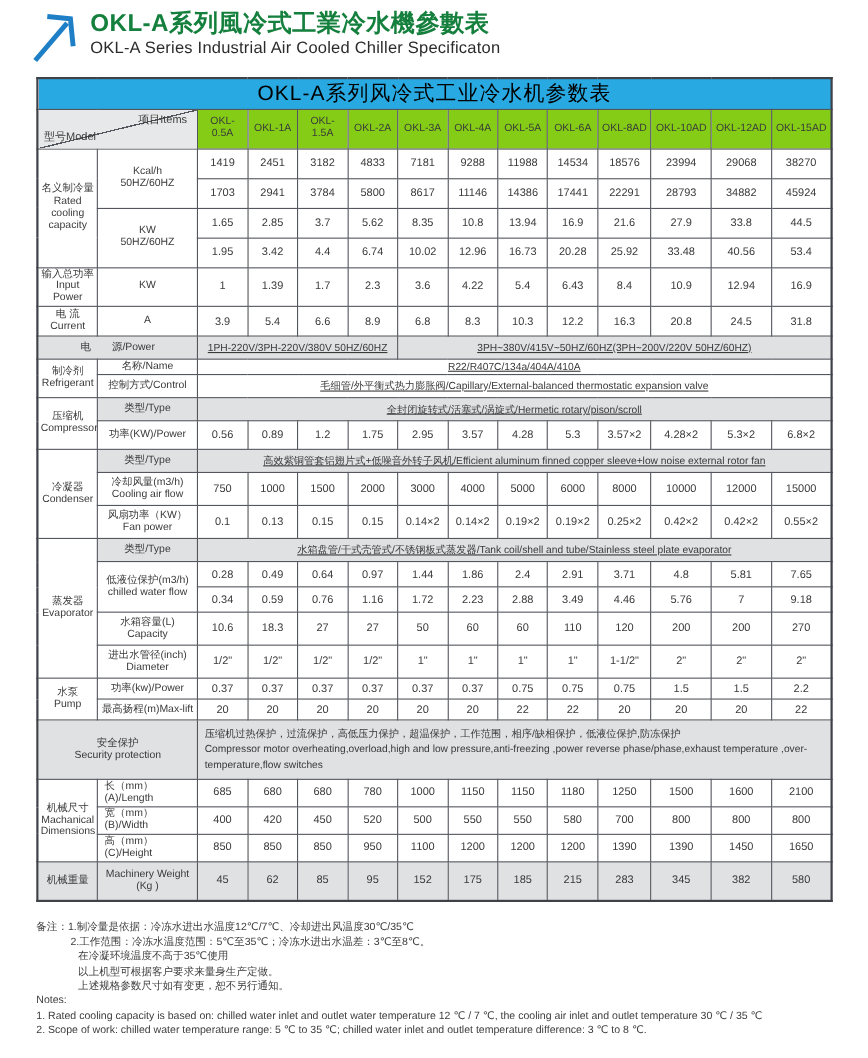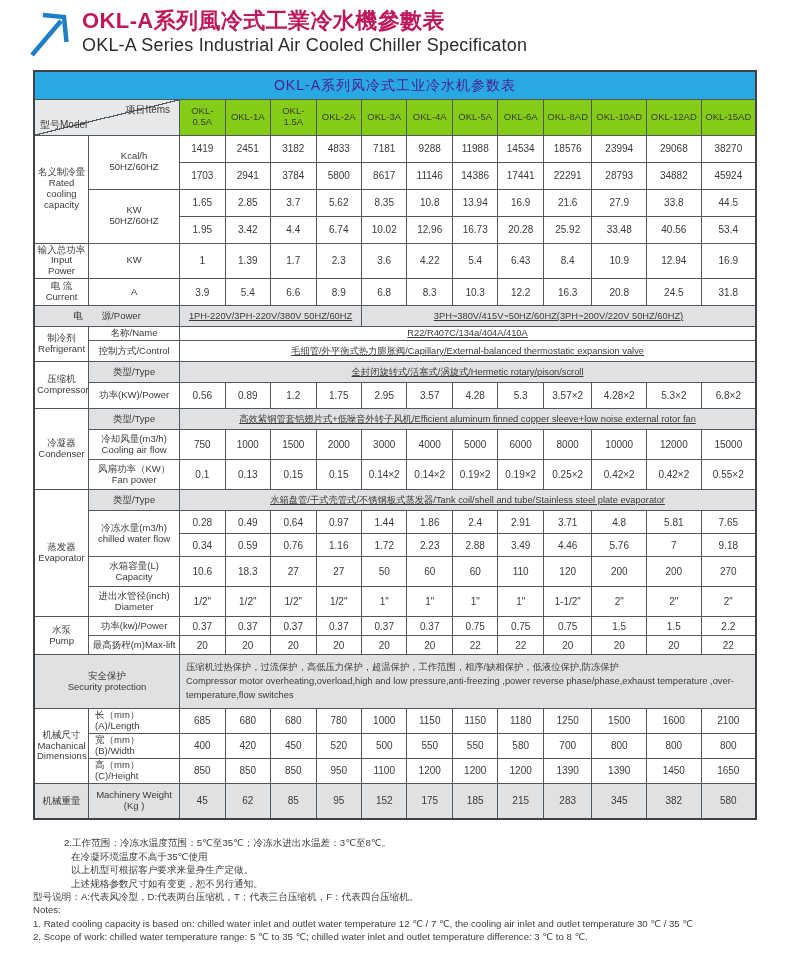--- a/index.html
+++ b/index.html
@@ -5,34 +5,34 @@
   html,body{margin:0;padding:0;background:#ffffff;}
   body{
     width:789px;height:962px;
     font-family:"Liberation Sans","DejaVu Sans",sans-serif;
     color:#3a3a3a;
     -webkit-font-smoothing:antialiased;
   }
   
   .header{display:flex;align-items:flex-start;padding:8px 0 0 28px;}
   .logo{width:46px;height:50px;margin-right:8px;flex:0 0 auto;}
-  .titles h1{margin:0;font-size:22px;font-weight:600;color:#be185d;letter-spacing:.4px;line-height:1.15;}
-  .titles h2{margin:2px 0 0 0;font-size:18px;font-weight:400;color:#2b2b2b;letter-spacing:.2px;}
+  .titles h1{margin:0;font-size:22px;font-weight:600;color:#15803d;letter-spacing:.4px;line-height:1.15;}
+  .titles h2{margin:2px 0 0 0;font-size:15px;font-weight:400;color:#2b2b2b;letter-spacing:.2px;}
   
   .table-wrap{margin:12px 0 0 33px;width:724px;}
   table{border-collapse:collapse;table-layout:fixed;width:724px;border:2px solid #3f4148;}
   th,td{
     border:1px solid #54565e;
     text-align:center;vertical-align:middle;
     padding:1px 2px;font-size:10px;font-weight:400;
     white-space:pre-line;overflow:hidden;line-height:1.15;
   }
   th.banner{
-    background:#29A9E1;color:#4c1d95;
-    font-size:14px;height:25px;letter-spacing:1px;font-weight:400;
+    background:#29A9E1;color:#000000;
+    font-size:19px;height:25px;letter-spacing:1px;font-weight:400;
   }
   thead th.model{background:#84cc16;height:26px;font-size:9.5px;}
   th.corner{background:#E7E8E9;position:relative;padding:0;}
   th.corner::before{
     content:"";position:absolute;inset:0;
     background:linear-gradient(to bottom right,
       transparent calc(50% - .6px),
       #54565e calc(50% - .6px),
       #54565e calc(50% + .6px),
       transparent calc(50% + .6px));
@@ -281,21 +281,21 @@
           <td class="v">0.42×2</td>
           <td class="v">0.55×2</td>
         </tr>
         <tr style="height: 21px;">
           <td rowspan="5" class="g">蒸发器
 Evaporator</td>
           <td class="i gray">类型/Type</td>
           <td colspan="12" class="s gray">水箱盘管/干式壳管式/不锈钢板式蒸发器/Tank coil/shell and tube/Stainless steel plate evaporator</td>
         </tr>
         <tr style="height: 23px;">
-          <td rowspan="2" class="i">冷冻水量(m3/h)
+          <td rowspan="2" class="i">低液位保护(m3/h)
 chilled water flow</td>
           <td class="v">0.28</td>
           <td class="v">0.49</td>
           <td class="v">0.64</td>
           <td class="v">0.97</td>
           <td class="v">1.44</td>
           <td class="v">1.86</td>
           <td class="v">2.4</td>
           <td class="v">2.91</td>
           <td class="v">3.71</td>
@@ -450,21 +450,21 @@
           <td class="v gray">283</td>
           <td class="v gray">345</td>
           <td class="v gray">382</td>
           <td class="v gray">580</td>
         </tr>
       </tbody>
   </table>
 </div>
 
 <div class="notes">
+    <div class="note ind0">备注：1.制冷量是依据：冷冻水进出水温度12℃/7℃、冷却进出风温度30℃/35℃</div>
     <div class="note ind1">2.工作范围：冷冻水温度范围：5℃至35℃；冷冻水进出水温差：3℃至8℃。</div>
     <div class="note ind2">在冷凝环境温度不高于35℃使用</div>
     <div class="note ind2">以上机型可根据客户要求来量身生产定做。</div>
     <div class="note ind2">上述规格参数尺寸如有变更，恕不另行通知。</div>
-    <div class="note ind0">型号说明：A:代表风冷型，D:代表两台压缩机，T：代表三台压缩机，F：代表四台压缩机。</div>
     <div class="note ind0">Notes:</div>
     <div class="note ind0">1. Rated cooling capacity is based on: chilled water inlet and outlet water temperature 12 ℃ / 7 ℃, the cooling air inlet and outlet temperature 30 ℃ / 35 ℃</div>
     <div class="note ind0">2. Scope of work: chilled water temperature range: 5 ℃ to 35 ℃; chilled water inlet and outlet temperature difference: 3 ℃ to 8 ℃.</div>
   </div>
 
 </body></html>

